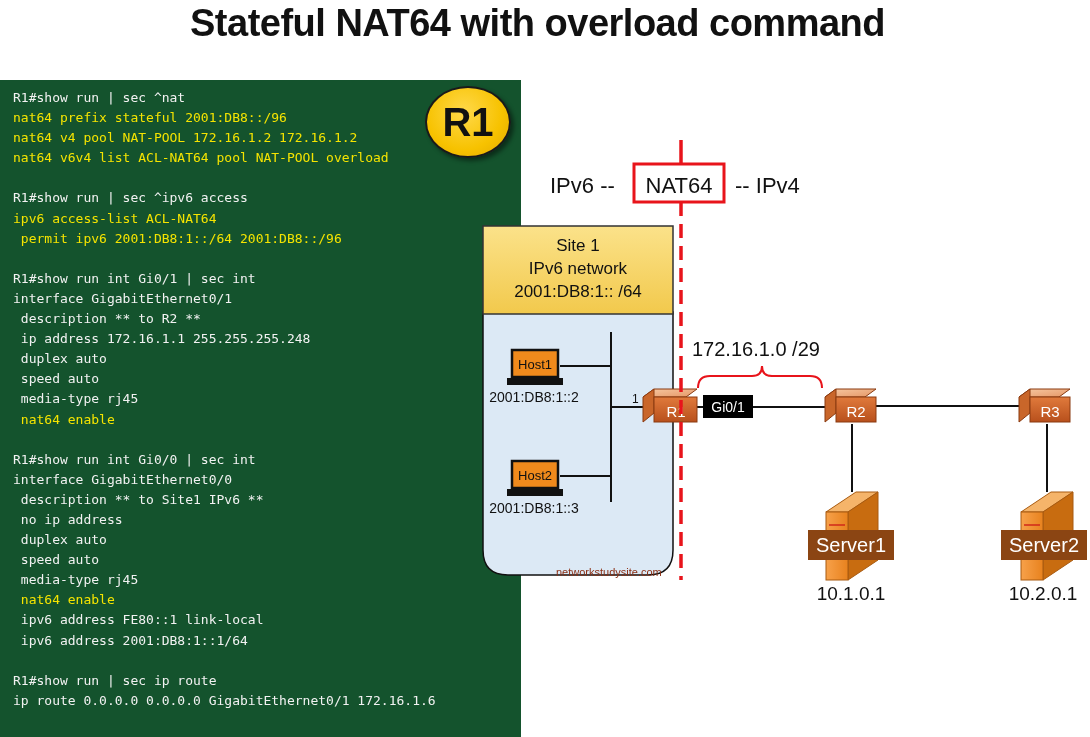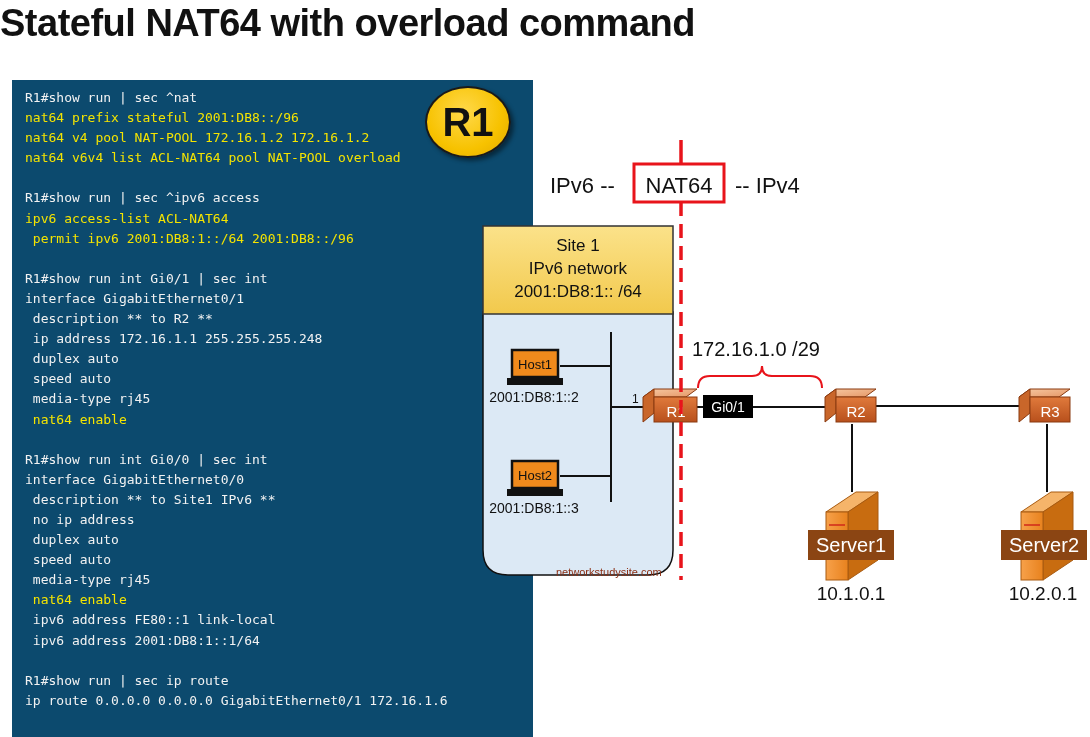--- a/index.html
+++ b/index.html
@@ -1,18 +1,18 @@
 <!DOCTYPE html>
 <html><head>
 <meta charset="utf-8">
 <style>
   html, body { margin: 0; padding: 0; }
   body { width: 1090px; height: 737px; background: #ffffff; position: relative; overflow: hidden; font-family: "DejaVu Sans", sans-serif; }
-  .title { position: absolute; left: 0; top: 2px; width: 1075px; text-align: left; font-family: "Liberation Sans", sans-serif; font-size: 38px; font-weight: bold; color: #111; letter-spacing: -0.5px; }
-  .terminal { position: absolute; left: 0; top: 80px; width: 521px; height: 657px; background: #0c4a6e; margin-left: 12px; }
+  .title { position: absolute; left: 0; top: 2px; width: 1075px; text-align: center; font-family: "Liberation Sans", sans-serif; font-size: 38px; font-weight: bold; color: #111; letter-spacing: -0.5px; }
+  .terminal { position: absolute; left: 0; top: 80px; width: 521px; height: 657px; background: #14532d; }
   .term-lines { position: absolute; left: 13px; top: 8px; margin: 0; font-family: "DejaVu Sans Mono", monospace; font-size: 13px; line-height: 20.1px; white-space: pre; }
   .term-line { display: block; height: 20.1px; }
   .term-line.white { color: #f2f2f2; }
   .term-line.yellow { color: #f5e400; }
   .badge { position: absolute; left: 425px; top: 86px; width: 82px; height: 68px; border-radius: 50%; background: radial-gradient(circle at 45% 35%, #ffd94a 0%, #f7c200 60%, #e0a800 100%); border: 2px solid #1a1a1a; box-shadow: 3px 3px 4px rgba(0,0,0,0.45); display: flex; align-items: center; justify-content: center; font-family: "Liberation Sans", sans-serif; font-weight: bold; font-size: 40px; color: #111; }
   svg.diagram { position: absolute; left: 0; top: 0; }
   .lbl { font-family: "Liberation Sans", sans-serif; }
 </style>
 </head>
 <body>

